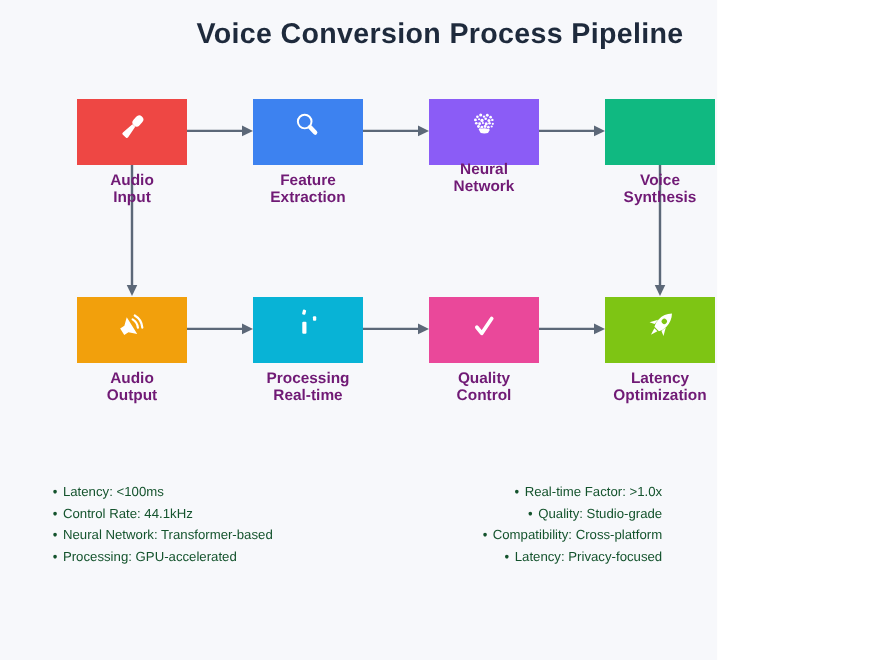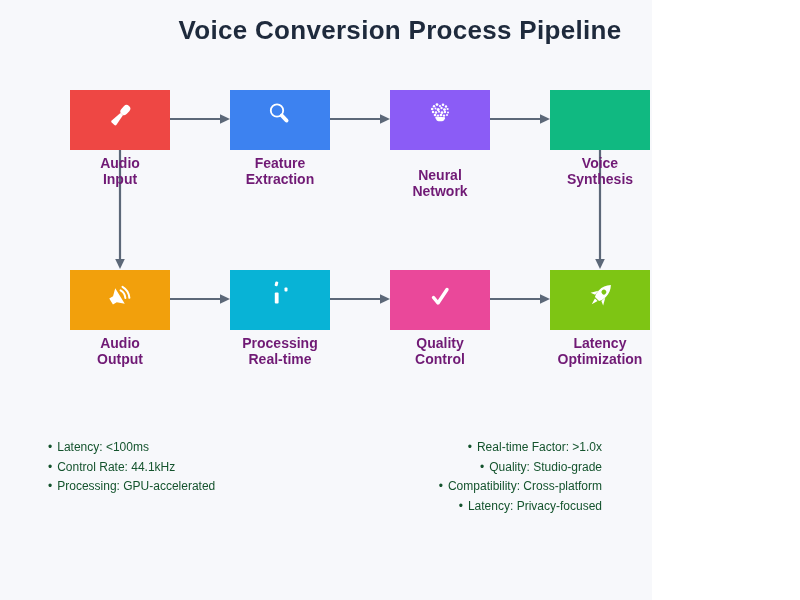--- a/index.html
+++ b/index.html
@@ -136,21 +136,21 @@
         <circle cx="14" cy="15.6" r="1.2"></circle>
           <circle cx="17" cy="15" r="1.3"></circle>
           <circle cx="20" cy="15.6" r="1.2"></circle>
         <circle cx="23" cy="15" r="1.0"></circle>
           <circle cx="12.5" cy="17.8" r="1.2"></circle>
           <circle cx="20" cy="18.2" r="1.1"></circle>
         <ellipse cx="16.3" cy="19" rx="4.2" ry="2.3"></ellipse>
       </g>
     </svg>
   </div>
-  <div class="node-label" style="left:380px;top:167px">
+  <div class="node-label" style="left:380px;top:145px">
     <span>Neural</span>
     <span>Network</span>
   </div>
 
   <div class="node" style="left: 550px; top: 90px; background-color: rgb(16, 185, 129);">
     
   </div>
   <div class="node-label" style="left:540px;top:155px">
     <span>Voice</span>
     <span>Synthesis</span>
@@ -206,20 +206,21 @@
     </svg>
   </div>
   <div class="node-label" style="left:540px;top:335px">
     <span>Latency</span>
     <span>Optimization</span>
   </div>
 
   <div class="spec-list left">
     <div class="spec-line"><span class="bullet">•</span><span>Latency: &lt;100ms</span></div>
     <div class="spec-line"><span class="bullet">•</span><span>Control Rate: 44.1kHz</span></div>
+    <div class="spec-line"><span class="bullet">•</span><span>Neural Network: Transformer-based</span></div>
     <div class="spec-line"><span class="bullet">•</span><span>Processing: GPU-accelerated</span></div>
   </div>
 
   <div class="spec-list right">
     <div class="spec-line"><span class="bullet">•</span><span>Real-time Factor: &gt;1.0x</span></div>
     <div class="spec-line"><span class="bullet">•</span><span>Quality: Studio-grade</span></div>
     <div class="spec-line"><span class="bullet">•</span><span>Compatibility: Cross-platform</span></div>
     <div class="spec-line"><span class="bullet">•</span><span>Latency: Privacy-focused</span></div>
   </div>
 

